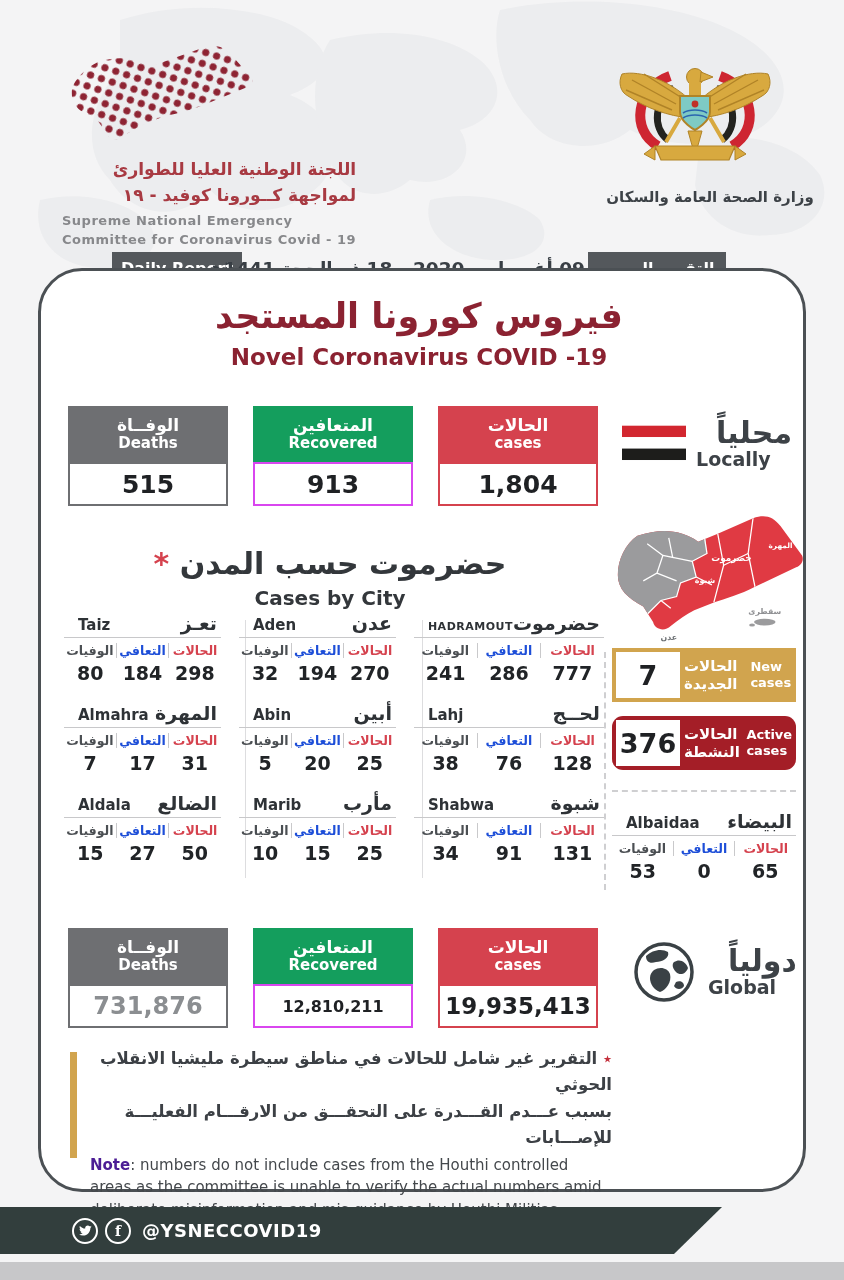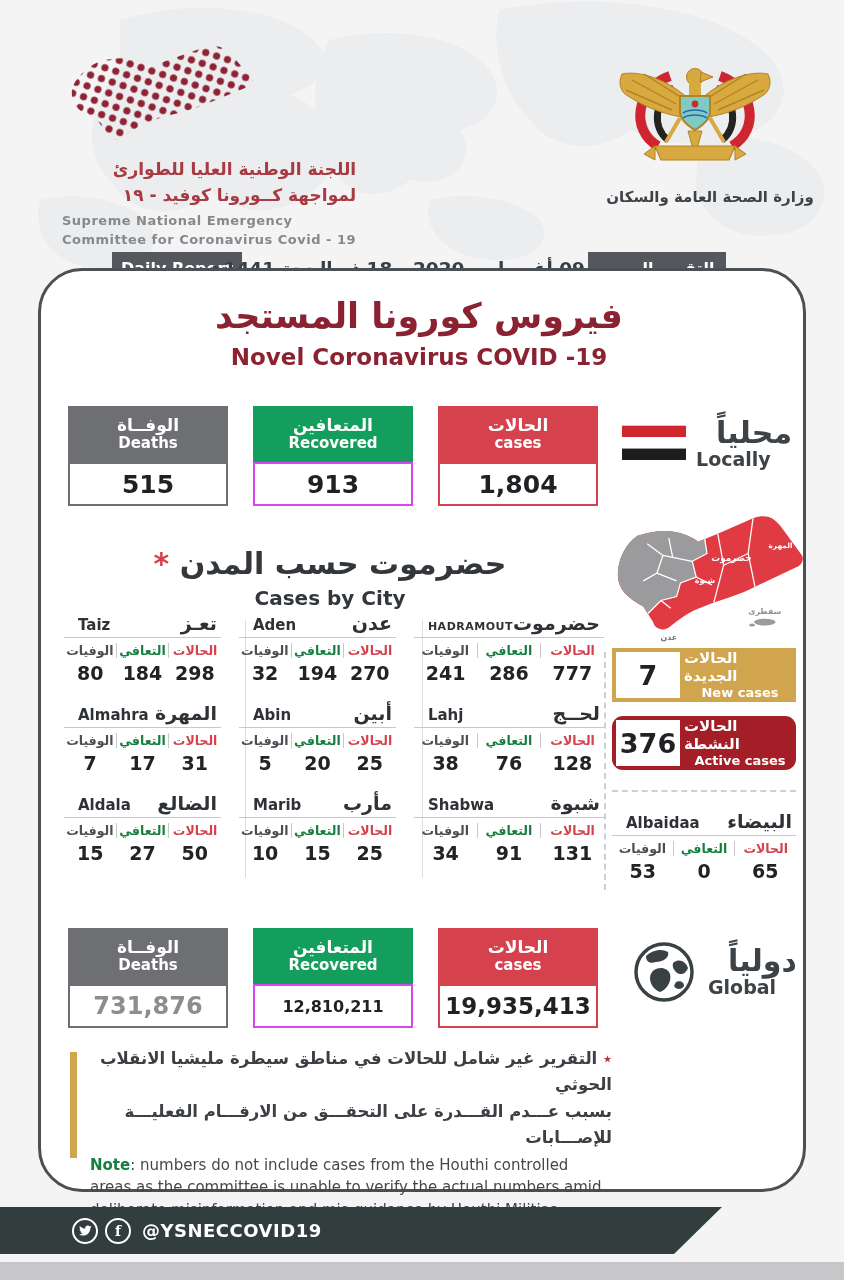--- a/index.html
+++ b/index.html
@@ -47,41 +47,41 @@
   #city-grid{position:absolute;left:64px;top:612px;width:540px;display:grid;grid-template-columns:repeat(3,1fr);column-gap:18px;row-gap:13px;direction:rtl;}
   .city{height:77px;}
   .c-names{display:flex;justify-content:space-between;align-items:baseline;border-bottom:1px solid #c8c8ca;padding:0 4px 3px 14px;}
   .c-ar{font-size:19px;font-weight:bold;color:#2e3236;}
   .c-en{font-size:15px;font-weight:bold;color:#2e3236;}
   .c-en.caps{font-size:11px;letter-spacing:.5px;}
   .c-head,.c-vals{display:flex;text-align:center;}
   .c-head span,.c-vals span{flex:1;}
   .c-head{margin-top:5px;font-size:12.5px;font-weight:bold;}
   .c-head span:nth-child(2){border-left:1px solid #c9c9cb;border-right:1px solid #c9c9cb;}
-  .h-cases{color:#d5424e;} .h-rec{color:#15803d;} .h-dead{color:#4b4f53;}
+  .h-cases{color:#d5424e;} .h-rec{color:#1d4ed8;} .h-dead{color:#4b4f53;}
   .c-vals{margin-top:4px;font-size:19px;font-weight:bold;color:#212427;}
   .col-sep{position:absolute;width:1px;background:#dddddf;}
 
   
   .dash-v{position:absolute;border-left:2px dashed #cfcfd1;}
   .dash-h{position:absolute;border-top:2px dashed #cfcfd1;}
   .badge{position:absolute;left:612px;width:184px;height:54px;display:flex;}
   .badge-num{width:64px;margin:4px;background:#fff;display:flex;align-items:center;justify-content:center;font-size:27px;font-weight:bold;color:#1f2124;}
-  .badge-labels{flex:1;display:flex;flex-direction:column;align-items:center;justify-content:center;color:#fff;font-weight:bold;}
+  .badge-labels{flex:1;display:flex;align-items:center;justify-content:center;color:#fff;font-weight:bold;}
   .badge-labels .ar{font-size:15px;line-height:1.2;}
   .badge-labels .en{font-size:13px;line-height:1.2;}
   .bg-gold{background:#d1a44e;}
   .bg-dred{background:#a41e27;}
 
   
   .note-bar{position:absolute;left:70px;top:1052px;width:7px;height:106px;background:#d1a44e;}
   .note-ar{direction:rtl;text-align:right;font-size:16.5px;font-weight:bold;color:#3c4045;line-height:1.6;}
   .note-ar .ast{color:#c4303c;}
   .note-en{font-size:15px;color:#44484c;line-height:1.5;margin-top:2px;}
-  .note-en b{color:#15803d;}
+  .note-en b{color:#4c1d95;}
 
   
   #footer-bar{position:absolute;left:0;top:1207px;width:722px;height:47px;background:#323e3d;
     clip-path:polygon(0 0,100% 0,calc(100% - 48px) 100%,0 100%);
     display:flex;align-items:center;padding-left:72px;box-sizing:border-box;gap:7px;}
   .soc{width:22px;height:22px;border:2px solid #fff;border-radius:50%;display:flex;align-items:center;justify-content:center;}
   .handle{color:#fff;font-weight:bold;font-size:18px;margin-left:4px;letter-spacing:.5px;}
   #bottom-strip{position:absolute;left:0;top:1262px;width:844px;height:18px;background:#c7c7c9;}
 </style>
 </head>

